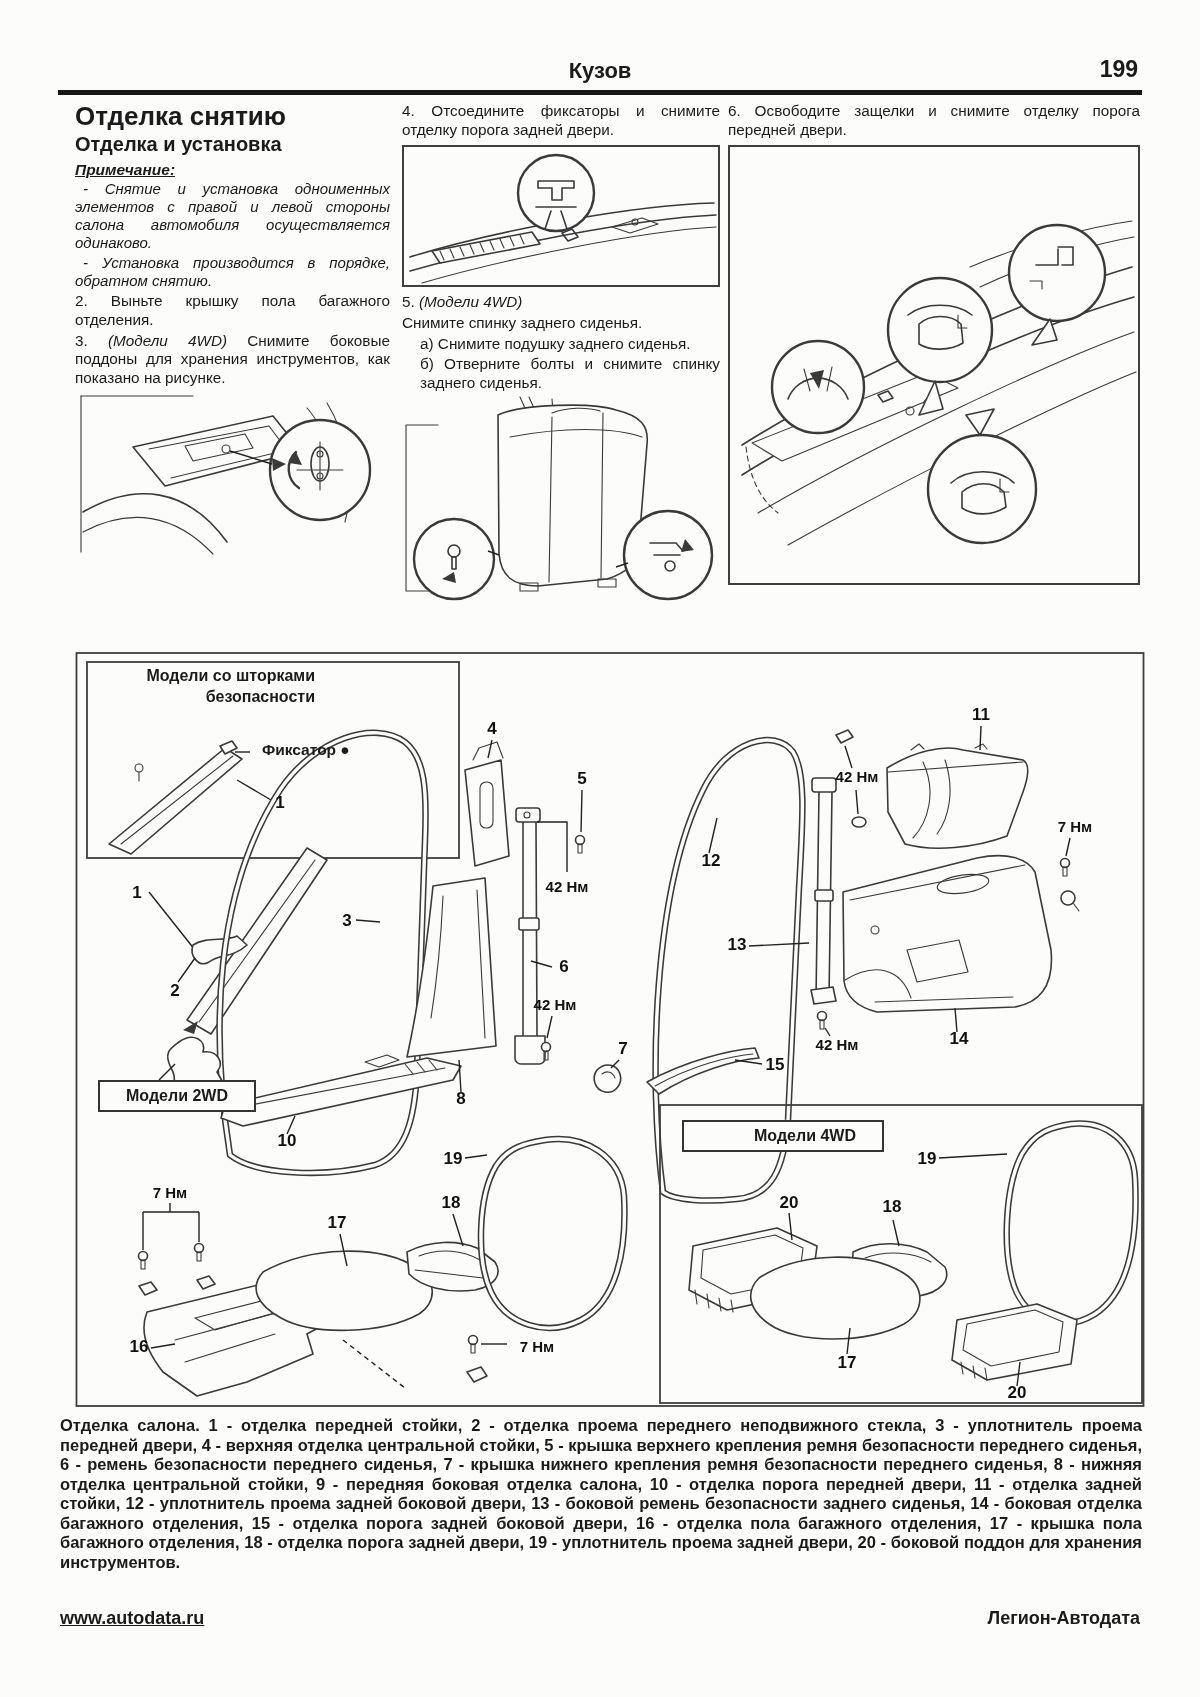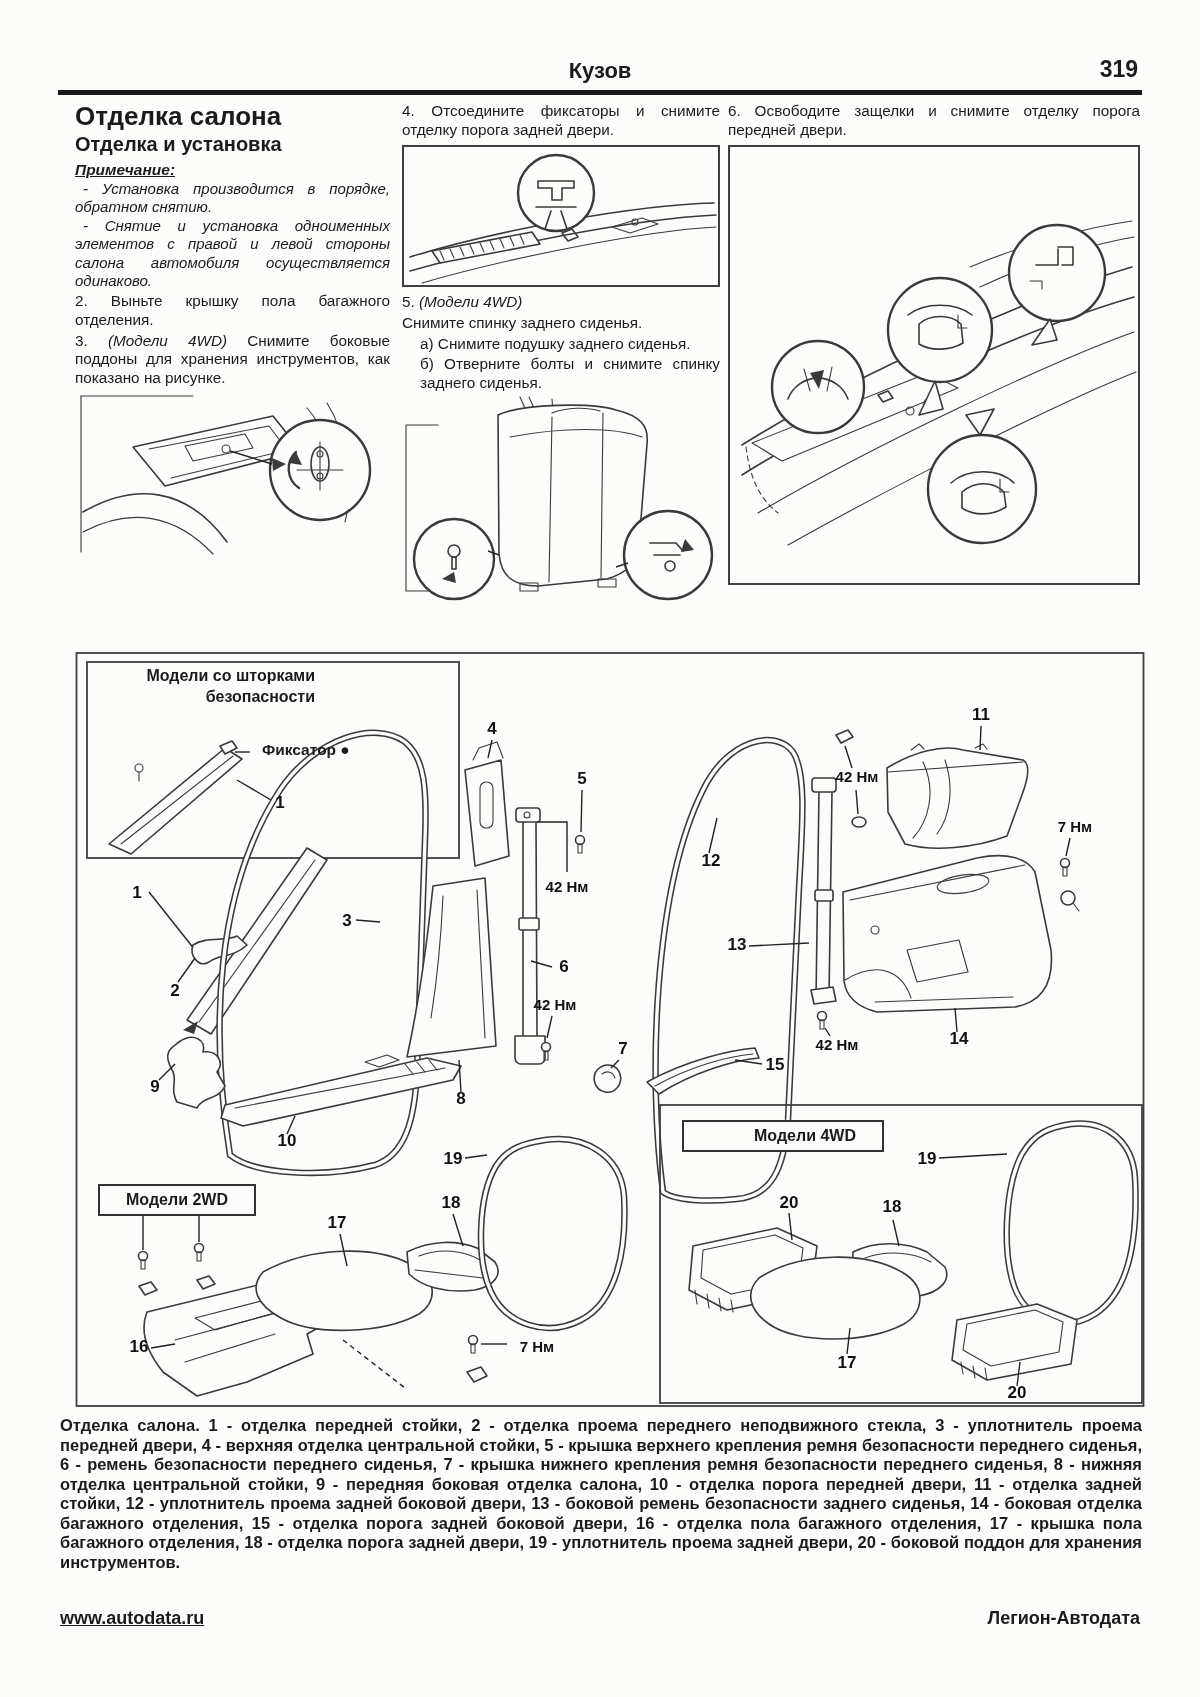--- a/index.html
+++ b/index.html
@@ -22,21 +22,21 @@
   .step.sub{padding-left:18px;}
   em{font-style:italic;}
   .fig{display:block;}
   .framed{border:2px solid #3f3f3f;}
   
   .main-art{position:absolute;left:75px;top:650px;}
   .overlay{position:absolute;font-weight:bold;text-align:right;}
   .inset-title{left:100px;top:666px;width:215px;font-size:16px;line-height:1.3;}
   .fixator{left:254px;top:741px;font-size:15.5px;margin-left:8px;}
   .model-box{border:2px solid #333;text-align:center;font-size:16px;background:#fcfcfa;}
-  .box2wd{left:98px;top:1184px;width:154px;height:28px;line-height:28px;}
+  .box2wd{left:98px;top:1080px;width:154px;height:28px;line-height:28px;}
   .box4wd{left:682px;top:1120px;width:154px;height:28px;line-height:28px;padding-left:44px;}
   
   .legend{position:absolute;left:60px;top:1416px;width:1082px;margin:0;
           font-size:16.5px;font-weight:bold;line-height:19.5px;text-align:justify;}
   .foot-left{position:absolute;left:60px;top:1608px;font-size:18px;font-weight:bold;text-decoration:underline;}
   .foot-right{position:absolute;right:60px;top:1608px;font-size:18px;font-weight:bold;}
   
   .art{fill:none;stroke:#3a3a3a;stroke-width:1.6;stroke-linecap:round;stroke-linejoin:round;}
   .thin{stroke-width:1.1;}
   .thick{stroke-width:2.4;}
@@ -49,29 +49,29 @@
   .dash{stroke-dasharray:5 4;}
   text.plbl{font:bold 17px "Liberation Sans",sans-serif;fill:#111;text-anchor:middle;}
   text.tq{font:bold 15px "Liberation Sans",sans-serif;fill:#111;text-anchor:middle;}
 </style>
 </head>
 <body>
 
 <div class="page">
 
   <div class="hdr-title">Кузов</div>
-  <div class="hdr-page">319</div>
+  <div class="hdr-page">199</div>
   <div class="hdr-rule"></div>
 
   <div class="col col1">
-    <h1>Отделка салона</h1>
+    <h1>Отделка снятию</h1>
     <h2>Отделка и установка</h2>
     <p class="note-label">Примечание:</p>
+    <p class="note">- Снятие и установка одноименных элементов с правой и левой стороны салона автомобиля осуществляется одинаково.</p>
     <p class="note">- Установка производится в порядке, обратном снятию.</p>
-    <p class="note">- Снятие и установка одноименных элементов с правой и левой стороны салона автомобиля осуществляется одинаково.</p>
     <p class="step">2. Выньте крышку пола багажного отделения.</p>
     <p class="step"><span>3.</span> <em>(Модели 4WD)</em> <span>Снимите боковые поддоны для хранения инструментов, как показано на рисунке.</span></p>
 
     <svg class="fig" width="315" height="168" viewBox="0 0 315 168">
       <path class="art thin" d="M6,6 V162"></path>
         <path class="art thin" d="M6,6 H118"></path>
       <path class="art" d="M8,122 C60,92 112,97 152,152"></path>
       <path class="art thin" d="M8,142 C55,117 100,124 138,164"></path>
       <path class="art fillw" d="M58,57 L198,26 L226,61 L90,96 Z"></path>
       <path class="art thin" d="M74,59 L194,36 L212,60 L96,88"></path>

